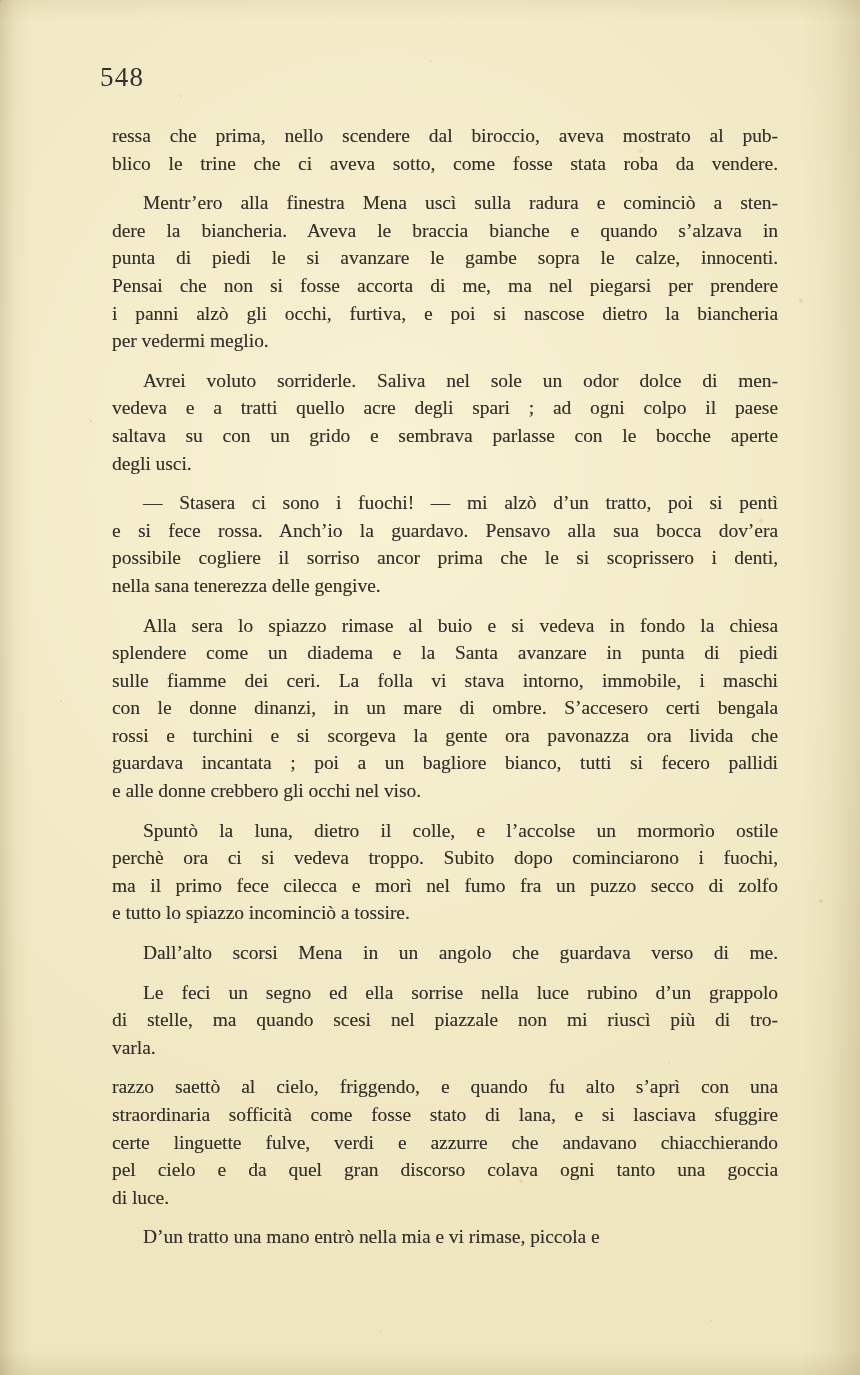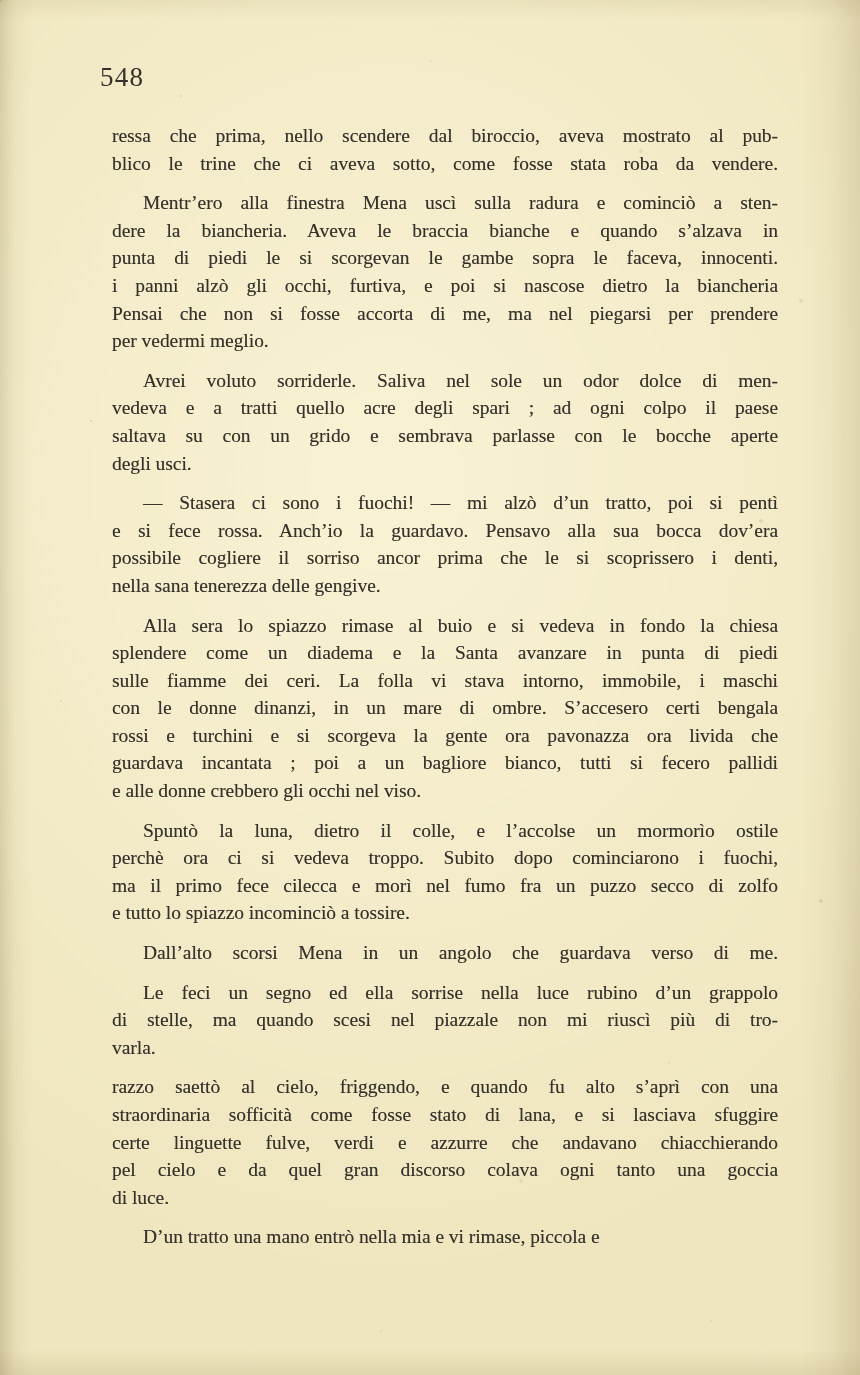--- a/index.html
+++ b/index.html
@@ -58,23 +58,23 @@
   <div class="speckles"></div>
   <div class="page-number">548</div>
   <main class="text-block">
       <div class="paragraph">
         <div class="line">ressa che prima, nello scendere dal biroccio, aveva mostrato al pub-</div>
         <div class="line">blico le trine che ci aveva sotto, come fosse stata roba da vendere.</div>
       </div>
       <div class="paragraph">
         <div class="line indent">Mentr’ero alla finestra Mena uscì sulla radura e cominciò a sten-</div>
         <div class="line">dere la biancheria. Aveva le braccia bianche e quando s’alzava in</div>
-        <div class="line">punta di piedi le si scorgevan le gambe sopra le faceva, innocenti.</div>
+        <div class="line">punta di piedi le si avanzare le gambe sopra le calze, innocenti.</div>
+        <div class="line">Pensai che non si fosse accorta di me, ma nel piegarsi per prendere</div>
         <div class="line">i panni alzò gli occhi, furtiva, e poi si nascose dietro la biancheria</div>
-        <div class="line">Pensai che non si fosse accorta di me, ma nel piegarsi per prendere</div>
         <div class="line endline">per vedermi meglio.</div>
       </div>
       <div class="paragraph">
         <div class="line indent">Avrei voluto sorriderle. Saliva nel sole un odor dolce di men-</div>
         <div class="line">vedeva e a tratti quello acre degli spari ; ad ogni colpo il paese</div>
         <div class="line">saltava su con un grido e sembrava parlasse con le bocche aperte</div>
         <div class="line endline">degli usci.</div>
       </div>
       <div class="paragraph">
         <div class="line indent">— Stasera ci sono i fuochi! — mi alzò d’un tratto, poi si pentì</div>

